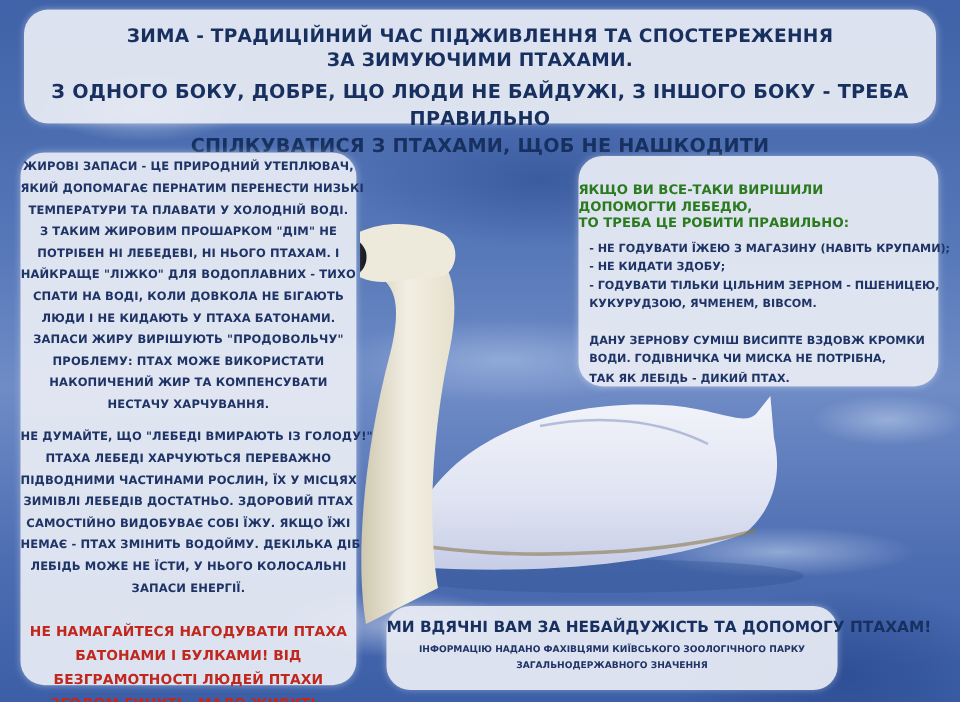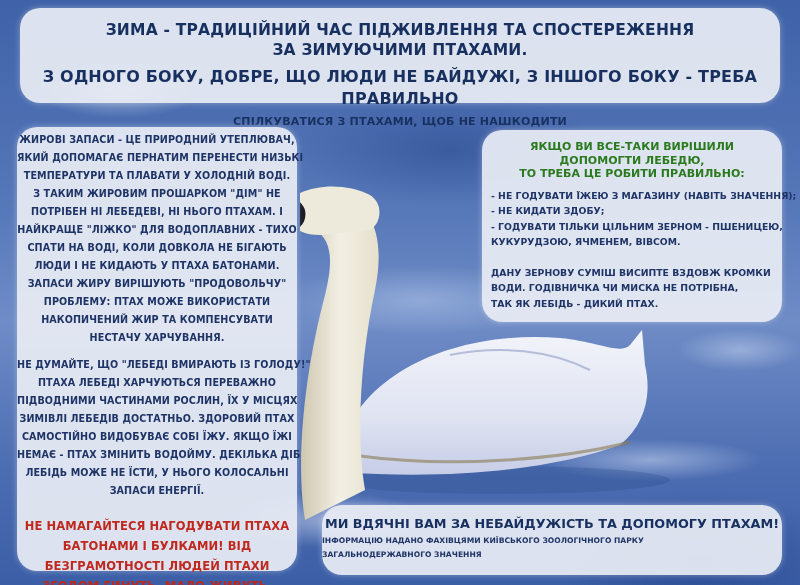--- a/index.html
+++ b/index.html
@@ -20,41 +20,41 @@
     position:absolute;
     background: rgba(232,236,244,0.93);
     border-radius: 18px;
     box-shadow: 0 0 6px rgba(255,255,255,0.35);
   }
   #top { left:20px; top:8px; width:760px; height:95px; border-radius:20px; }
   #top .line { text-align:center; color:#17305f; font-weight:bold; font-size:15.5px; letter-spacing:0.2px; }
   #top .l1 { margin-top:12px; line-height:20px; }
   #top .l2 { line-height:20px; }
   #top .l3 { margin-top:6px; line-height:22px; font-size:16px; }
-  #top .l4 { line-height:24px; font-size:11px; }
+  #top .l4 { line-height:24px; font-size:16px; }
 
   #left { left:17px; top:127px; width:280px; height:444px; border-radius:20px; }
   .lt { text-align:center; color:#1f3466; font-weight:bold; font-size:9.6px; letter-spacing:0.1px; }
   .lt .row { display:block; line-height:18px; white-space:nowrap; }
   #left-p1 { padding-top:4px; }
   #left-p2 { margin-top:9px; }
   #left-warn { margin-top:16px; color:#c0281e; font-size:11.5px; }
   #left-warn .row { line-height:20px; }
 
   #right { left:482px; top:130px; width:300px; height:192px; border-radius:20px; }
-  #right-head { text-align:center; color:#2a7a1e; font-weight:bold; font-size:11px; margin-top:10px; }
+  #right-head { text-align:left; color:#2a7a1e; font-weight:bold; font-size:11px; margin-top:22px; }
   #right-head .row { display:block; line-height:13.5px; }
   .rt { color:#1f3466; font-weight:bold; font-size:9.3px; padding-left:9px; }
   .rt .row { display:block; line-height:15.5px; white-space:nowrap; }
   #right-list { margin-top:7px; }
   #right-note { margin-top:15px; }
 
-  #bottom { left:322px; top:505px; width:460px; height:70px; border-radius:20px; }
+  #bottom { left:322px; top:505px; width:376px; height:70px; border-radius:20px; }
   #bottom-title { text-align:center; color:#17305f; font-weight:bold; font-size:12.8px; margin-top:11px; white-space:nowrap; }
-  #bottom-sub { color:#1f3466; font-weight:bold; font-size:7.6px; margin-top:3px; }
+  #bottom-sub { text-align:center; color:#1f3466; font-weight:bold; font-size:7.6px; margin-top:3px; }
   #bottom-sub .row { display:block; line-height:14px; }
 
   #swan { position:absolute; left:300px; top:180px; width:400px; height:360px; }
 </style>
 </head>
 <body>
 
 <svg id="swan" viewBox="0 0 400 360" xmlns="http://www.w3.org/2000/svg">
   <defs>
     <linearGradient id="bodyG" x1="0" y1="0" x2="0" y2="1">
@@ -127,21 +127,21 @@
   </div>
 </div>
 
 <div id="right" class="panel">
   <div id="right-head">
     <span class="row">ЯКЩО ВИ ВСЕ-ТАКИ ВИРІШИЛИ</span>
     <span class="row">ДОПОМОГТИ ЛЕБЕДЮ,</span>
     <span class="row">ТО ТРЕБА ЦЕ РОБИТИ ПРАВИЛЬНО:</span>
   </div>
   <div id="right-list" class="rt">
-    <span class="row">- НЕ ГОДУВАТИ ЇЖЕЮ З МАГАЗИНУ (НАВІТЬ ЗНАЧЕННЯ);</span>
+    <span class="row">- НЕ ГОДУВАТИ ЇЖЕЮ З МАГАЗИНУ (НАВІТЬ КРУПАМИ);</span>
     <span class="row">- НЕ КИДАТИ ЗДОБУ;</span>
     <span class="row">- ГОДУВАТИ ТІЛЬКИ ЦІЛЬНИМ ЗЕРНОМ - ПШЕНИЦЕЮ,</span>
     <span class="row">КУКУРУДЗОЮ, ЯЧМЕНЕМ, ВІВСОМ.</span>
   </div>
   <div id="right-note" class="rt">
     <span class="row">ДАНУ ЗЕРНОВУ СУМІШ ВИСИПТЕ ВЗДОВЖ КРОМКИ</span>
     <span class="row">ВОДИ. ГОДІВНИЧКА ЧИ МИСКА НЕ ПОТРІБНА,</span>
     <span class="row">ТАК ЯК ЛЕБІДЬ - ДИКИЙ ПТАХ.</span>
   </div>
 </div>

